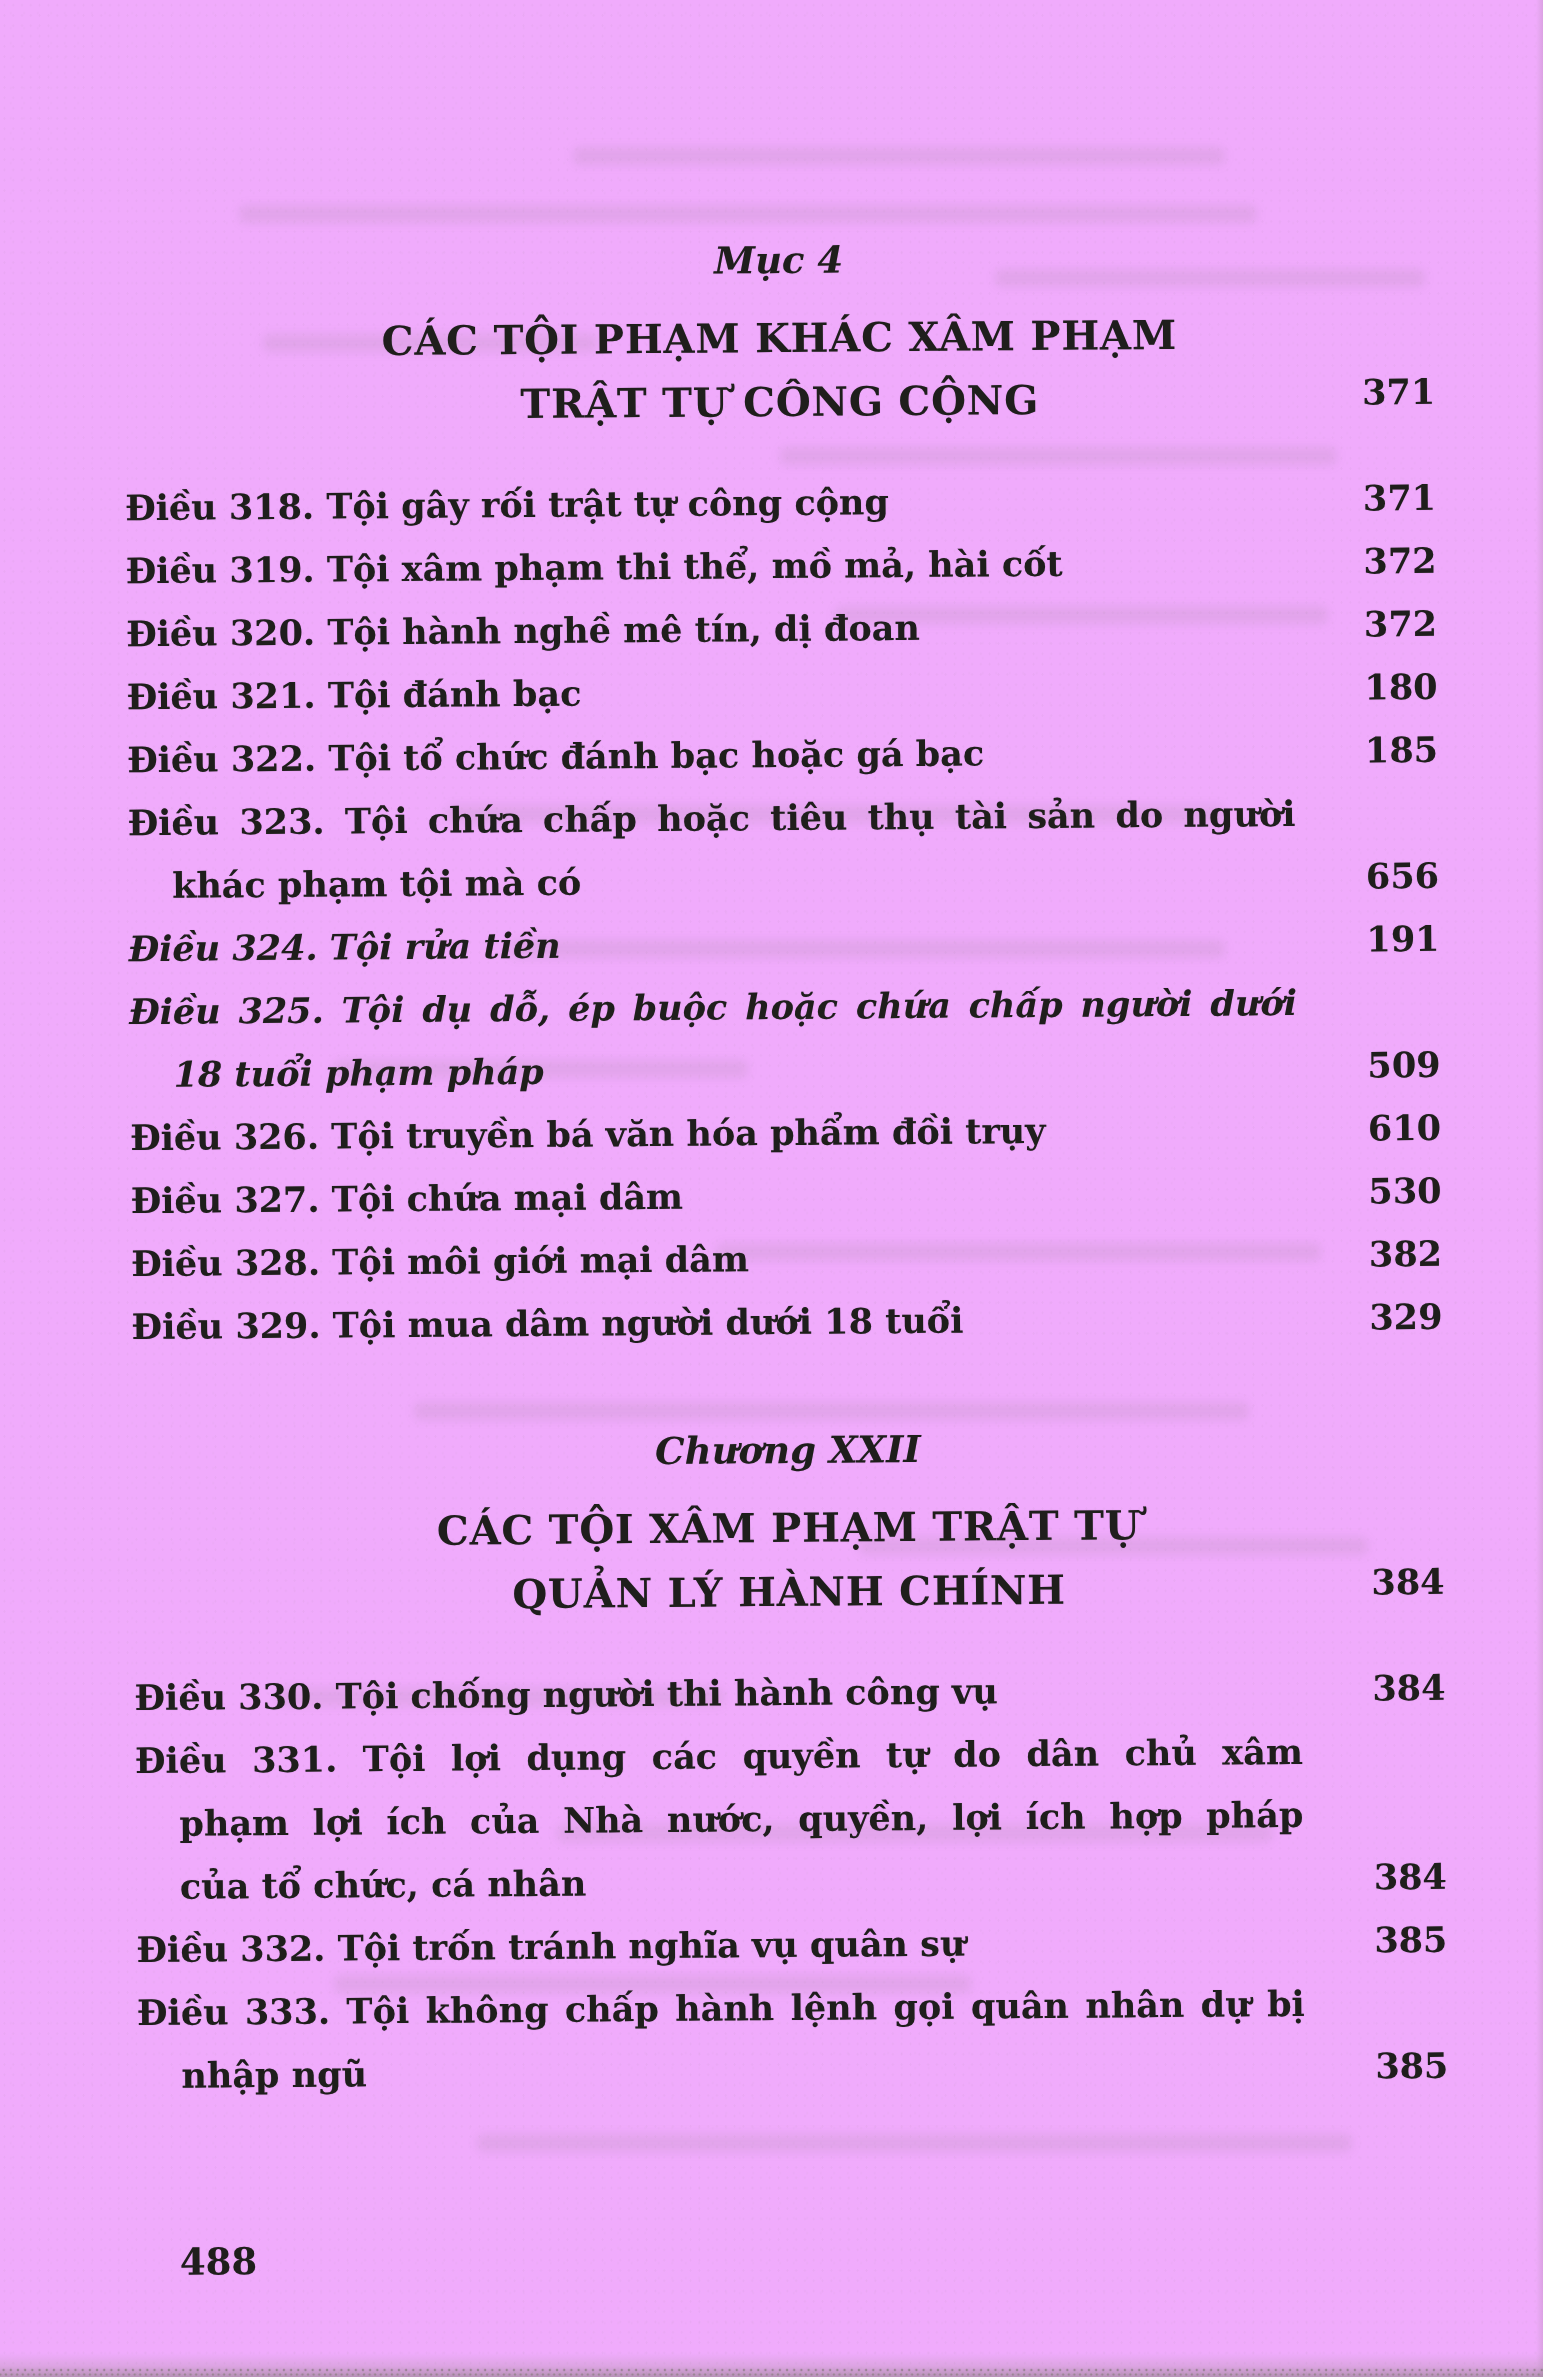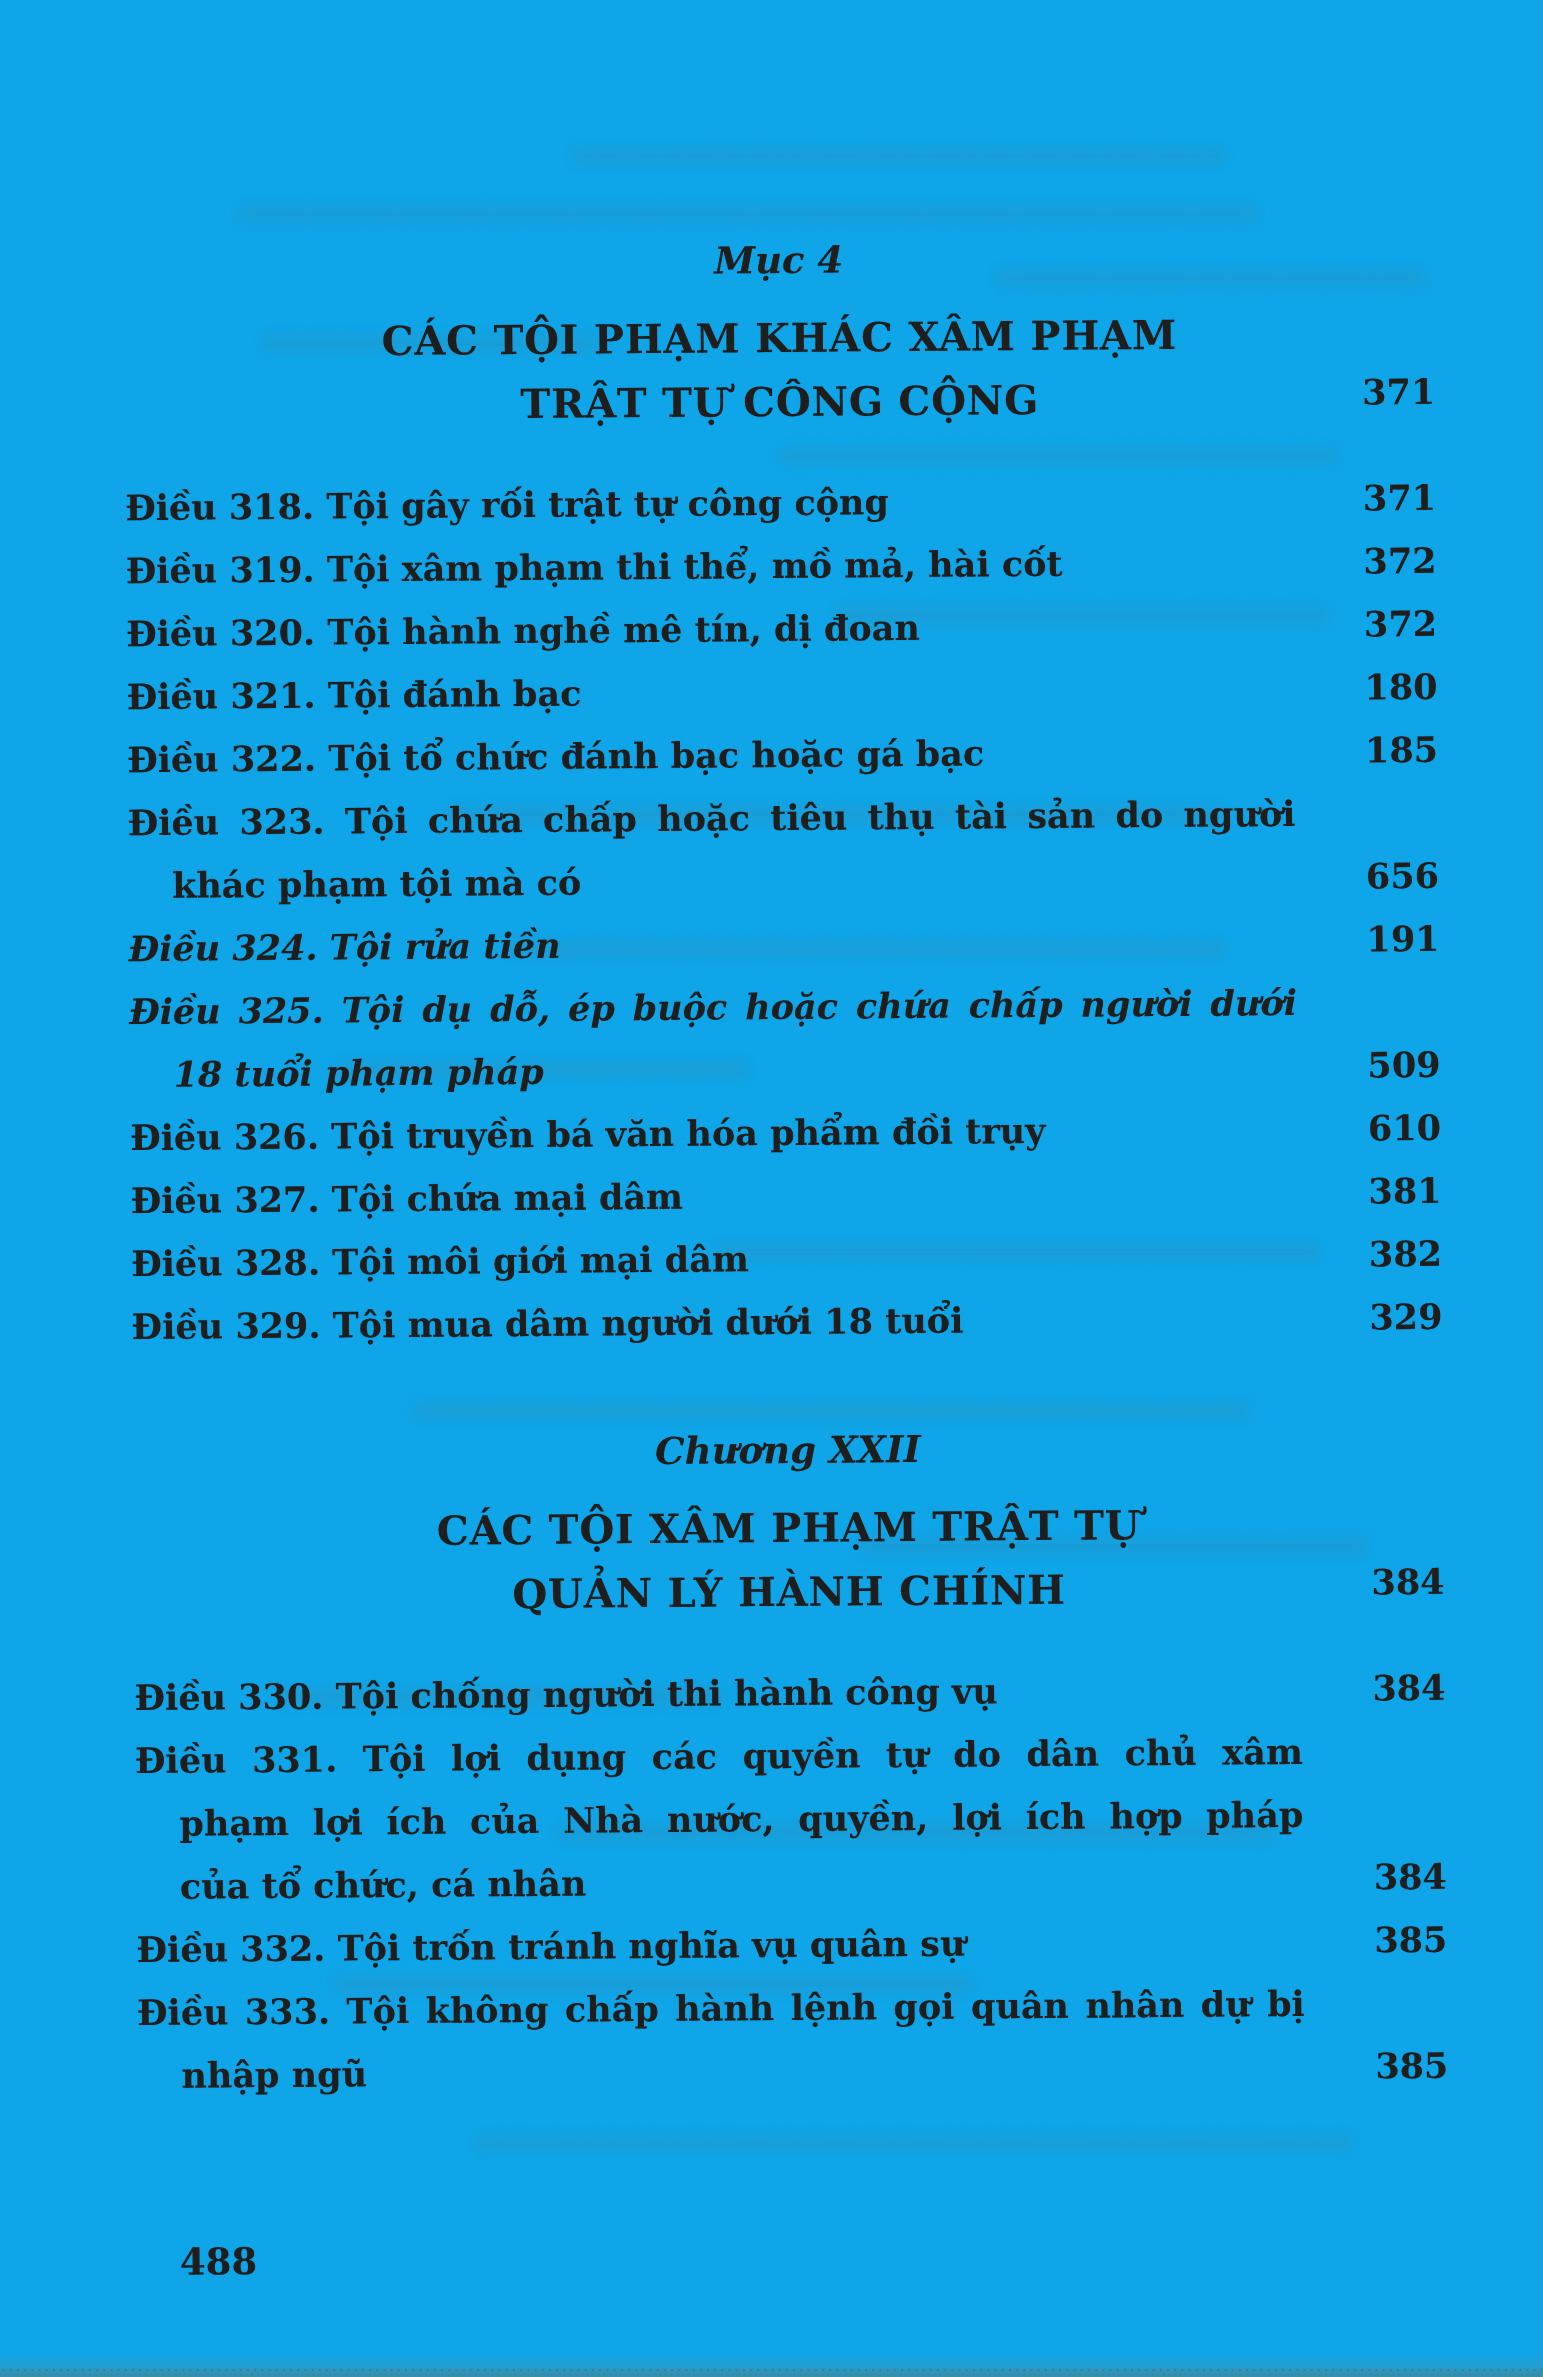--- a/index.html
+++ b/index.html
@@ -1,20 +1,20 @@
 <!DOCTYPE html>
 <html lang="vi" style="font-size:12.7px"><head>
 <meta charset="utf-8">
 <style>
   html,body{margin:0;padding:0;background:#e8e8e4;}
   .page{
     position:relative;
     width:1544px;height:2377px;
     margin:0 auto;
-    background:#0ea5e9;
+    background:#f0abfc;
     overflow:hidden;
     font-family:"DejaVu Serif","Liberation Serif",serif;
     color:#1f1e1c;
   }
   
   .page::before{
     content:"";position:absolute;inset:0;pointer-events:none;
     background-image:
       radial-gradient(rgba(95,100,80,.045) 0.8px, transparent 1.3px),
       radial-gradient(rgba(120,120,100,.035) 0.8px, transparent 1.3px);
@@ -182,21 +182,21 @@
       <div class="lines">
                 <div class="line">Điều 326. Tội truyền bá văn hóa phẩm đồi trụy</div>
               </div>
       <div class="pg">610</div>
     </div>
 
     <div class="entry">
       <div class="lines">
                 <div class="line">Điều 327. Tội chứa mại dâm</div>
               </div>
-      <div class="pg">381</div>
+      <div class="pg">530</div>
     </div>
 
     <div class="entry">
       <div class="lines">
                 <div class="line">Điều 328. Tội môi giới mại dâm</div>
               </div>
       <div class="pg">382</div>
     </div>
 
     <div class="entry">

